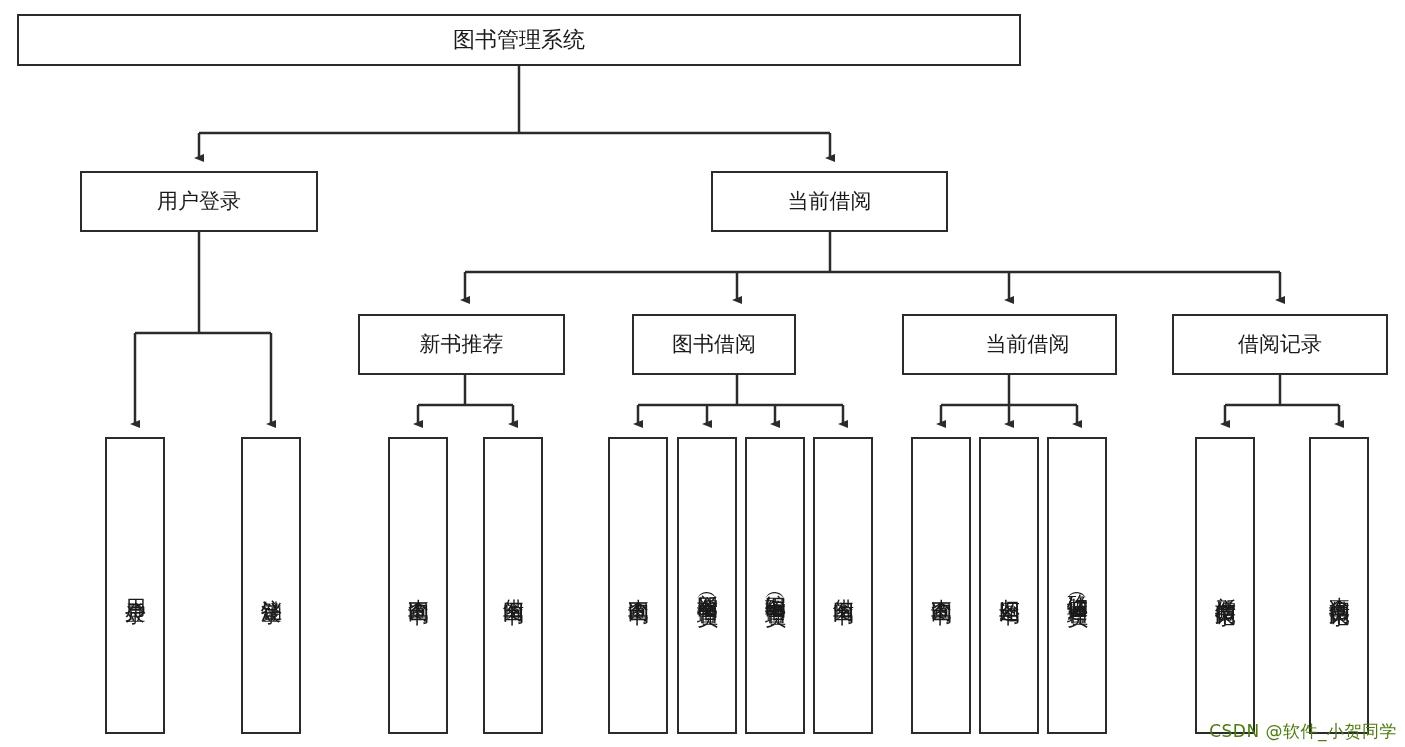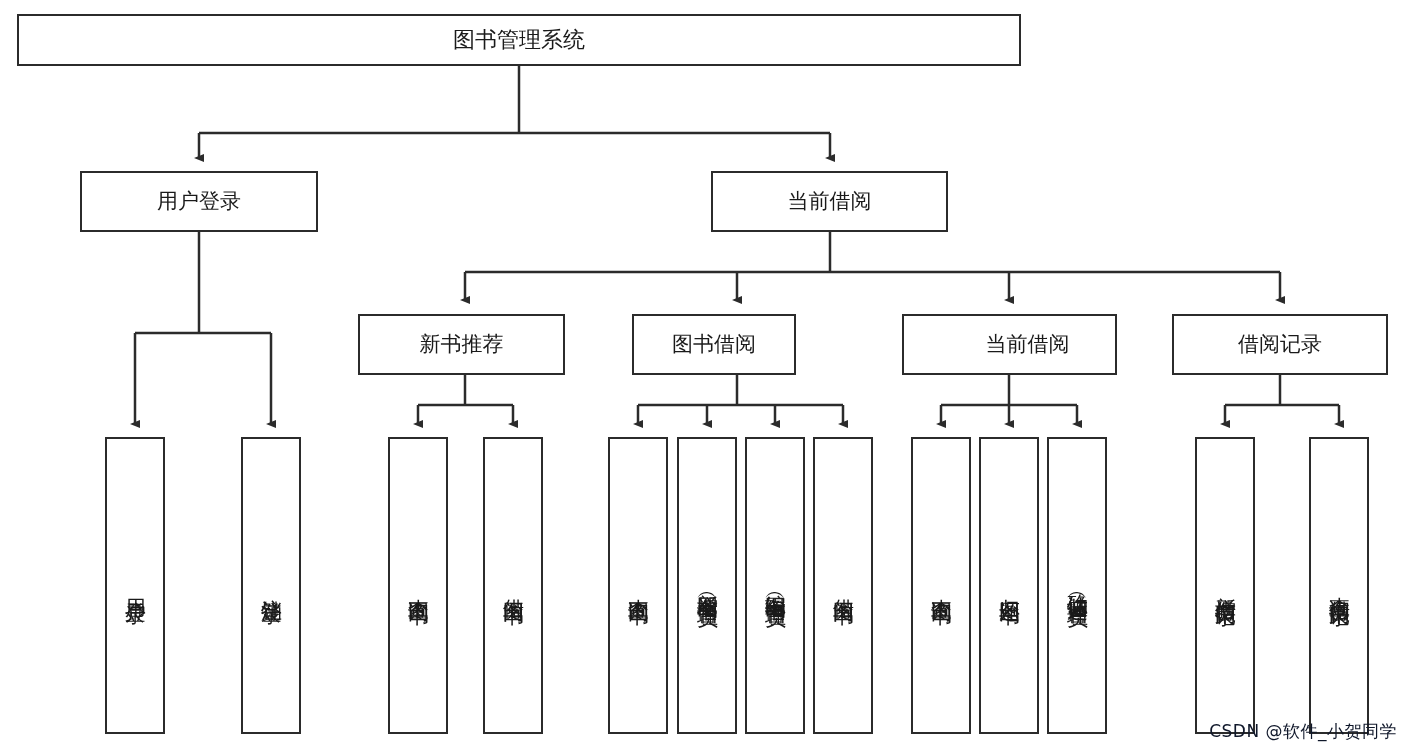--- a/index.html
+++ b/index.html
@@ -53,21 +53,21 @@
   .node.v .lbl {
     writing-mode: vertical-rl;
     text-orientation: upright;
     white-space: nowrap;
   }
   .watermark {
     position: absolute;
     right: 8px;
     bottom: 4px;
     font-size: 17px;
-    color: #0f172a;
+    color: #4d7c0f;
     letter-spacing: 0.5px;
     white-space: nowrap;
   }
 </style>
 </head>
 <body>
 
 <div id="canvas">
 
   <svg id="wires" viewBox="0 0 1405 747">

